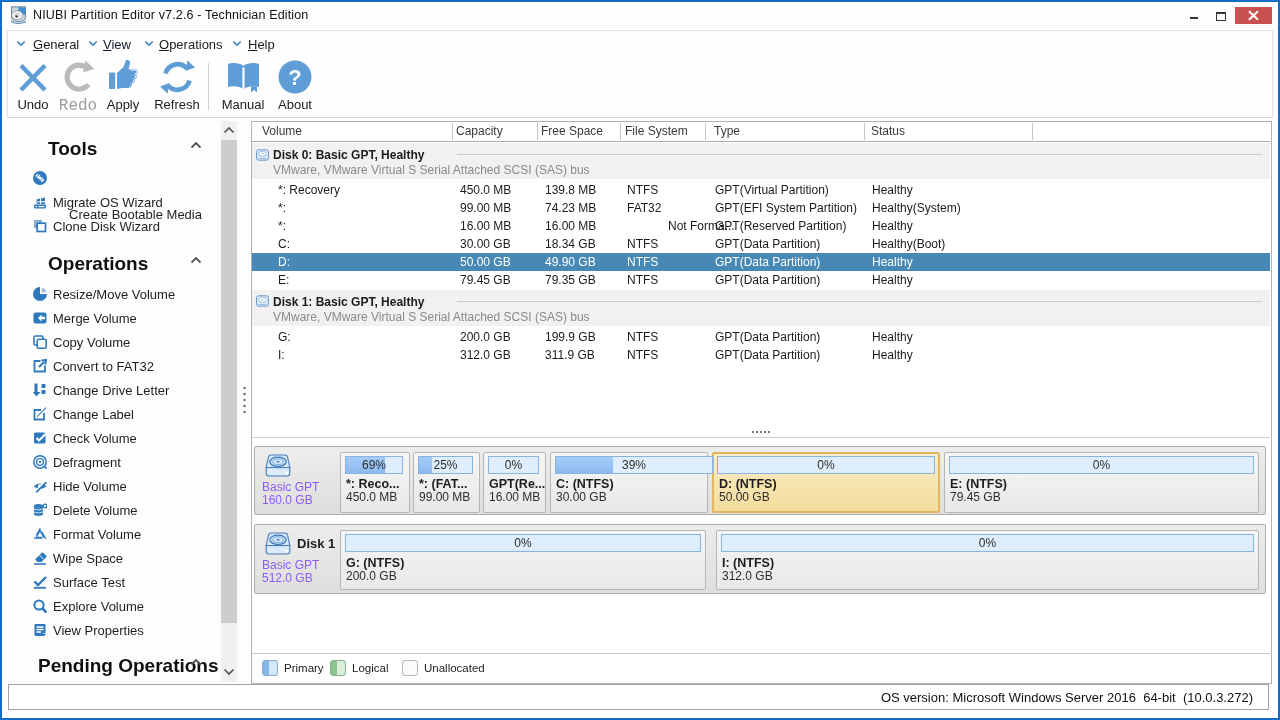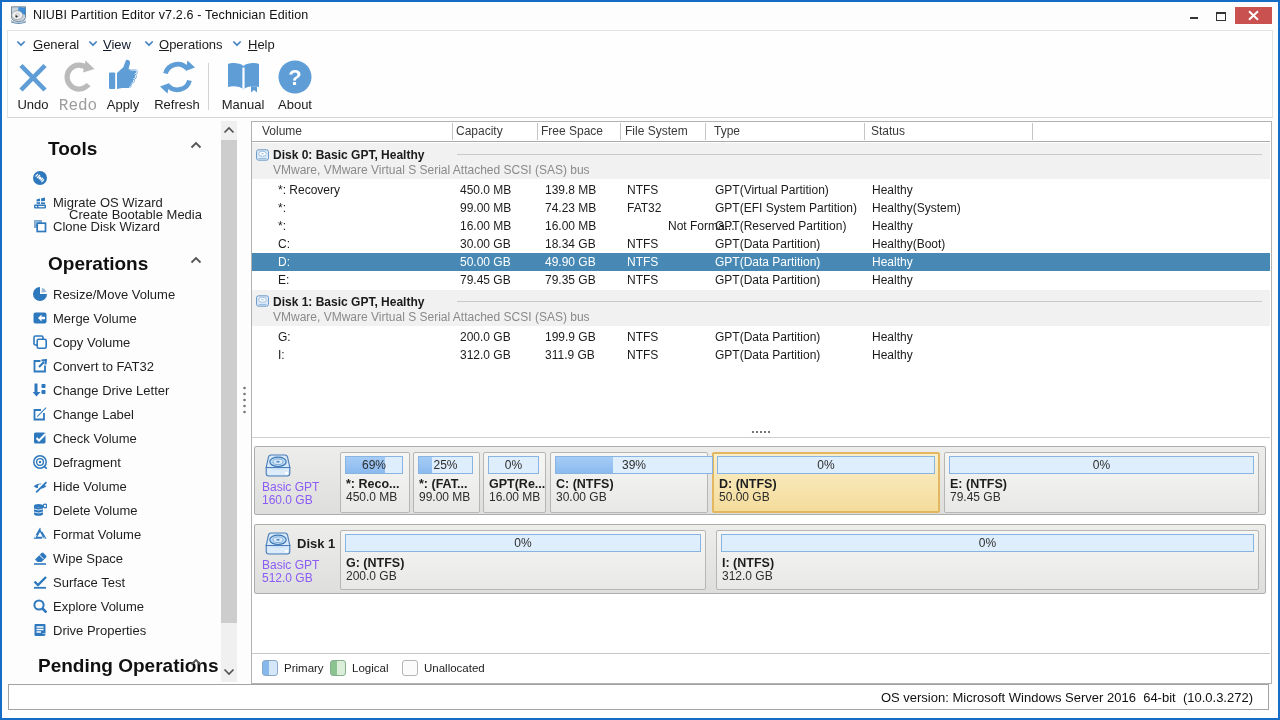--- a/index.html
+++ b/index.html
@@ -212,21 +212,21 @@
   <circle cx="6" cy="6" r="4.6" fill="none" stroke="#2E78BE" stroke-width="2"></circle>
   <path d="M9.5 9.5 L13.5 13.5" stroke="#2E78BE" stroke-width="2.6"></path>
 </svg>
 <div class="item" style="left:53px;top:599px;">Explore Volume</div>
 <svg class="abs ico14" style="left:33px;top:623px" viewBox="0 0 14 14">
   <rect x="1.5" y="1" width="11" height="12" rx="1" fill="#2E78BE"></rect>
   <path d="M3.5 4 L10.5 4 M3.5 6.5 L10.5 6.5 M3.5 9 L8 9" stroke="#fff" stroke-width="1.3"></path>
   <path d="M9 10.5 L13.5 10.5 L13.5 13.5 Z" fill="#fff"></path>
   <path d="M9.5 11.5 L12.5 11.5" stroke="#2E78BE" stroke-width="0.9"></path>
 </svg>
-<div class="item" style="left:53px;top:623px;">Drive Properties</div>
+<div class="item" style="left:53px;top:623px;">View Properties</div>
 
 <div class="abs" style="left:221px;top:121px;width:16px;height:561px;background:#F0F0F0;"></div>
 <svg class="abs" style="left:223px;top:126px" width="12" height="8">
     <path d="M1.5 6.5 L6 2 L10.5 6.5" fill="none" stroke="#505050" stroke-width="1.6"></path>
   </svg>
 <div class="abs" style="left:221px;top:140px;width:16px;height:483px;background:#CDCDCD;"></div>
 <svg class="abs" style="left:223px;top:668px" width="12" height="8">
     <path d="M1.5 1.5 L6 6 L10.5 1.5" fill="none" stroke="#505050" stroke-width="1.6"></path>
   </svg>
 

